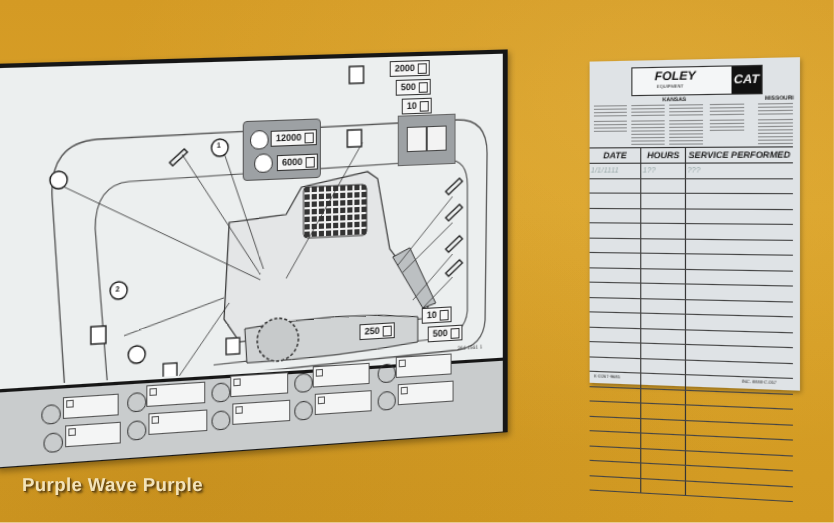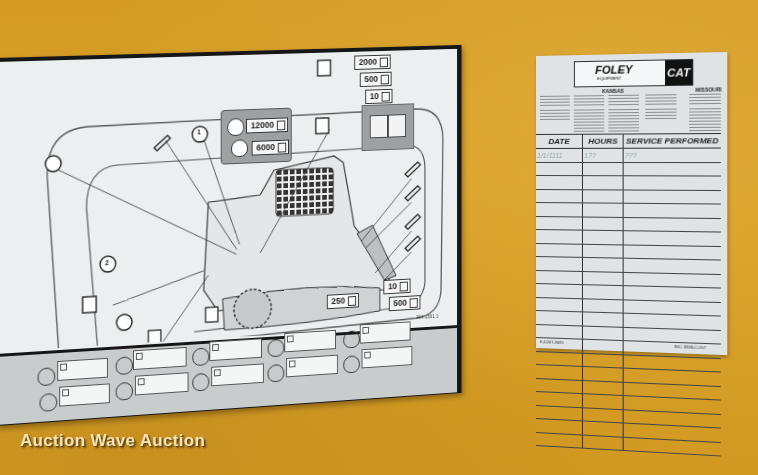--- a/index.html
+++ b/index.html
@@ -310,13 +310,13 @@
           <td></td>
           <td></td>
           <td></td>
         </tr>
       </tbody>
   </table>
   <span class="foot-l" style="left:4px;">K-D267-9685</span>
   <span class="foot-r" style="right:20px;">INC. 8888-C.057</span>
 </div>
 
-<div class="watermark">Auction Wave Auction</div>
+<div class="watermark">Purple Wave Purple</div>
 
 </body></html>

